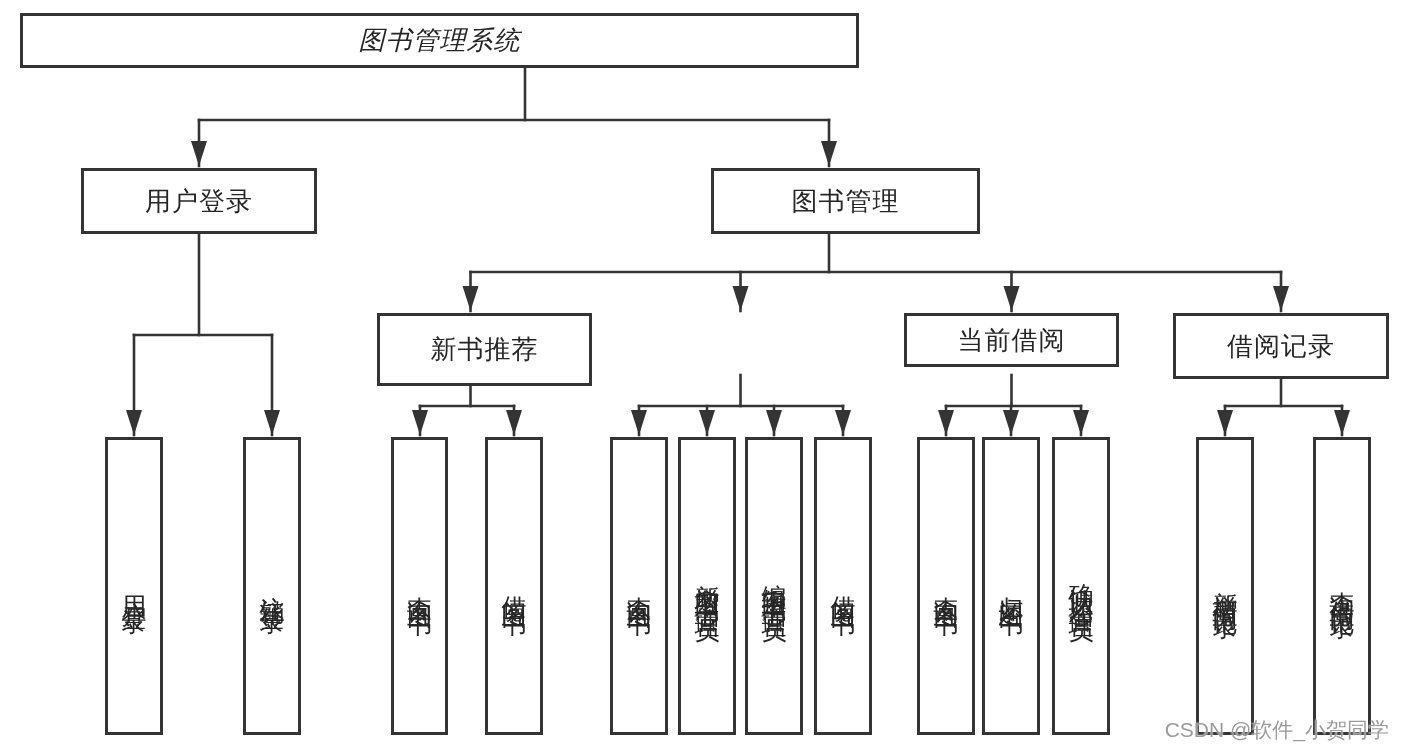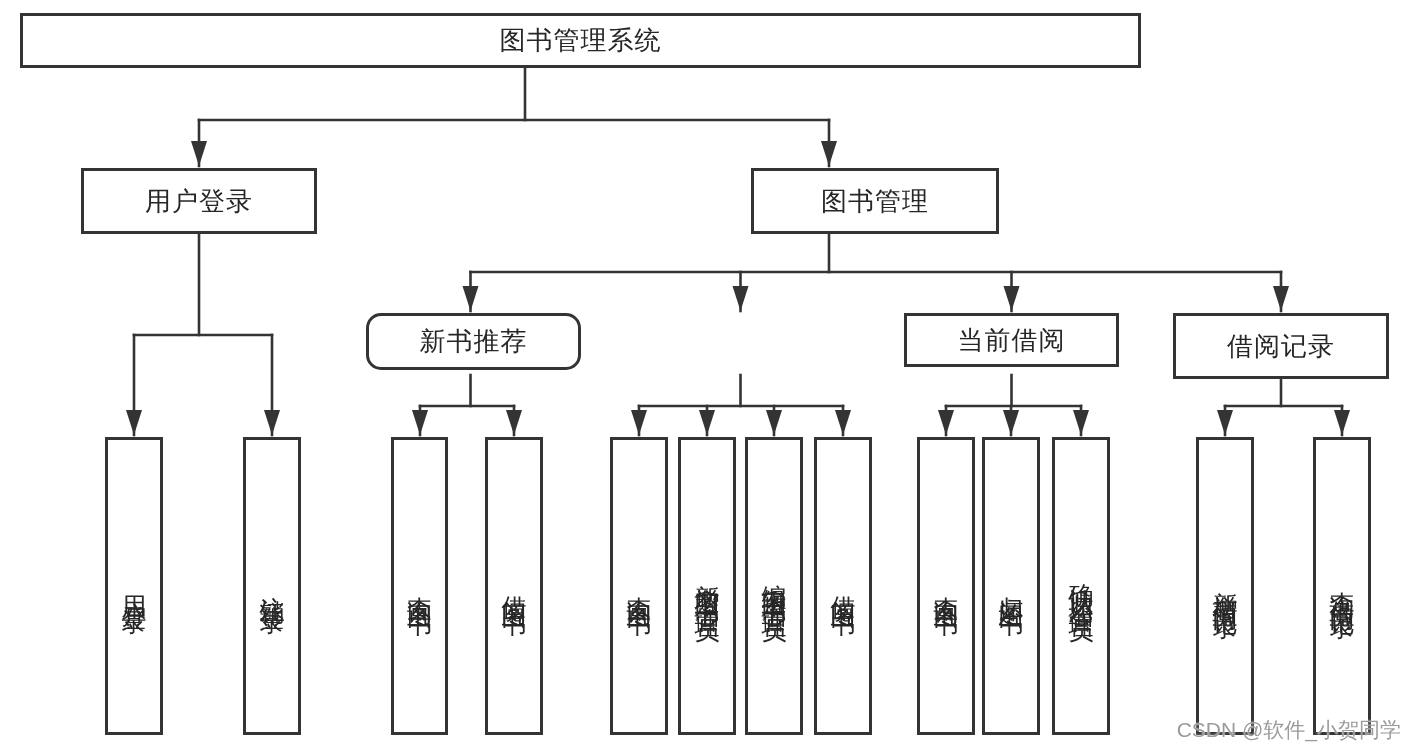--- a/index.html
+++ b/index.html
@@ -34,21 +34,21 @@
   .box-v span.vtext {
     writing-mode: vertical-rl;
     text-orientation: mixed;
     font-size: 25px;
     letter-spacing: 5px;
     line-height: 1;
     color: #262626;
   }
   .watermark {
     position: absolute;
-    right: 4px;
+    right: 16px;
     bottom: 3px;
     font-size: 21px;
     color: #9b9b9b;
     text-shadow: 0 0 2px #ffffff;
     white-space: nowrap;
     z-index: 5;
   }
 </style>
 </head>
 <body>
@@ -98,26 +98,26 @@
       <line x1="1011" y1="406" x2="1011" y2="435" marker-end="url(#arrowhead)"></line>
       <line x1="1081" y1="406" x2="1081" y2="435" marker-end="url(#arrowhead)"></line>
 
       <path d="M1281 375 V406"></path>
       <path d="M1225 406 H1342"></path>
       <line x1="1225" y1="406" x2="1225" y2="435" marker-end="url(#arrowhead)"></line>
       <line x1="1342" y1="406" x2="1342" y2="435" marker-end="url(#arrowhead)"></line>
     </g>
   </svg>
 
-  <div class="box box-h" style="left:20px; top:13px; width:1121px; height:55px;">图书管理系统</div>
+  <div class="box box-h" style="left:20px; top:13px; width:839px; height:55px;font-style:italic;">图书管理系统</div>
 
   <div class="box box-h" style="left:81px; top:168px; width:236px; height:66px;">用户登录</div>
-  <div class="box box-h" style="left:711px; top:168px; width:248px; height:66px;margin-left:40px;">图书管理</div>
+  <div class="box box-h" style="left:711px; top:168px; width:269px; height:66px;">图书管理</div>
 
-  <div class="box box-h" style="left:366px; top:313px; width:215px; height:57px;border-radius:15px;">新书推荐</div>
+  <div class="box box-h" style="left:377px; top:313px; width:215px; height:73px;">新书推荐</div>
   <div class="box box-h" style="left:904px; top:313px; width:215px; height:54px;">当前借阅</div>
   <div class="box box-h" style="left:1173px; top:313px; width:216px; height:66px;">借阅记录</div>
 
   <div class="box box-v" style="left:105px; top:437px; width:58px; height:298px;">
     <span class="vtext">用户登录</span>
   </div>
   <div class="box box-v" style="left:243px; top:437px; width:58px; height:298px;">
     <span class="vtext">注销登录</span>
   </div>
 

